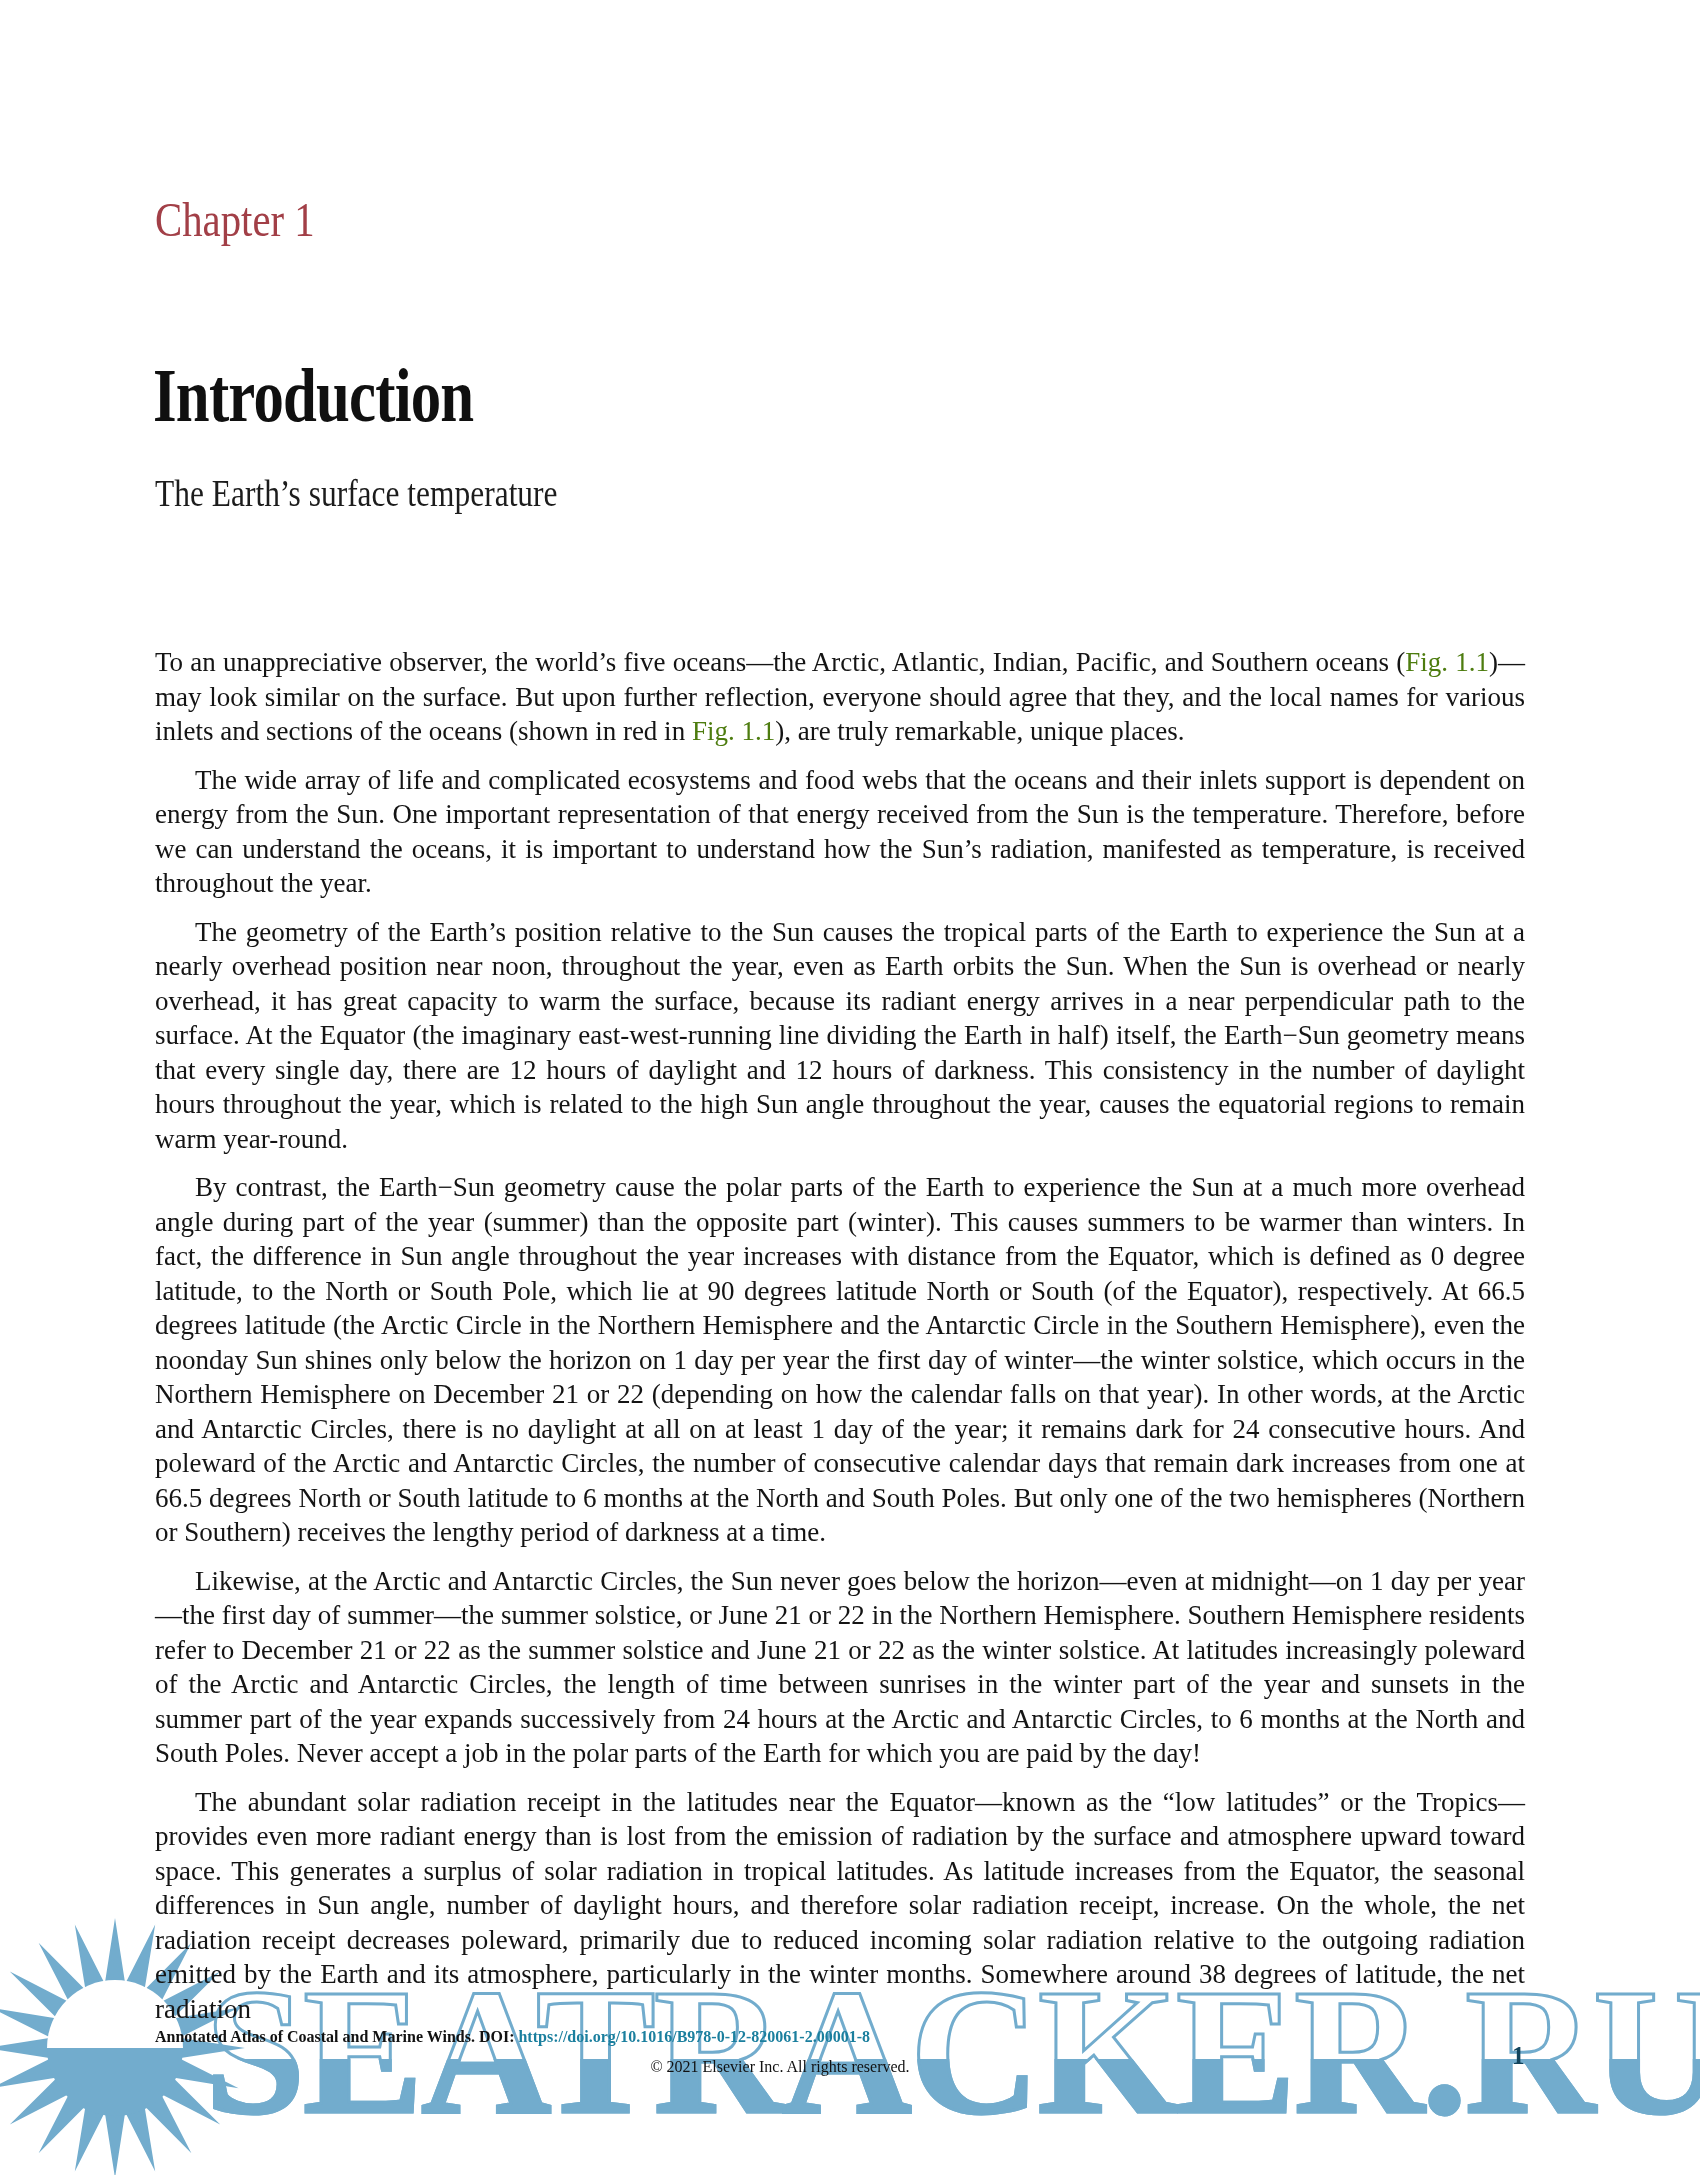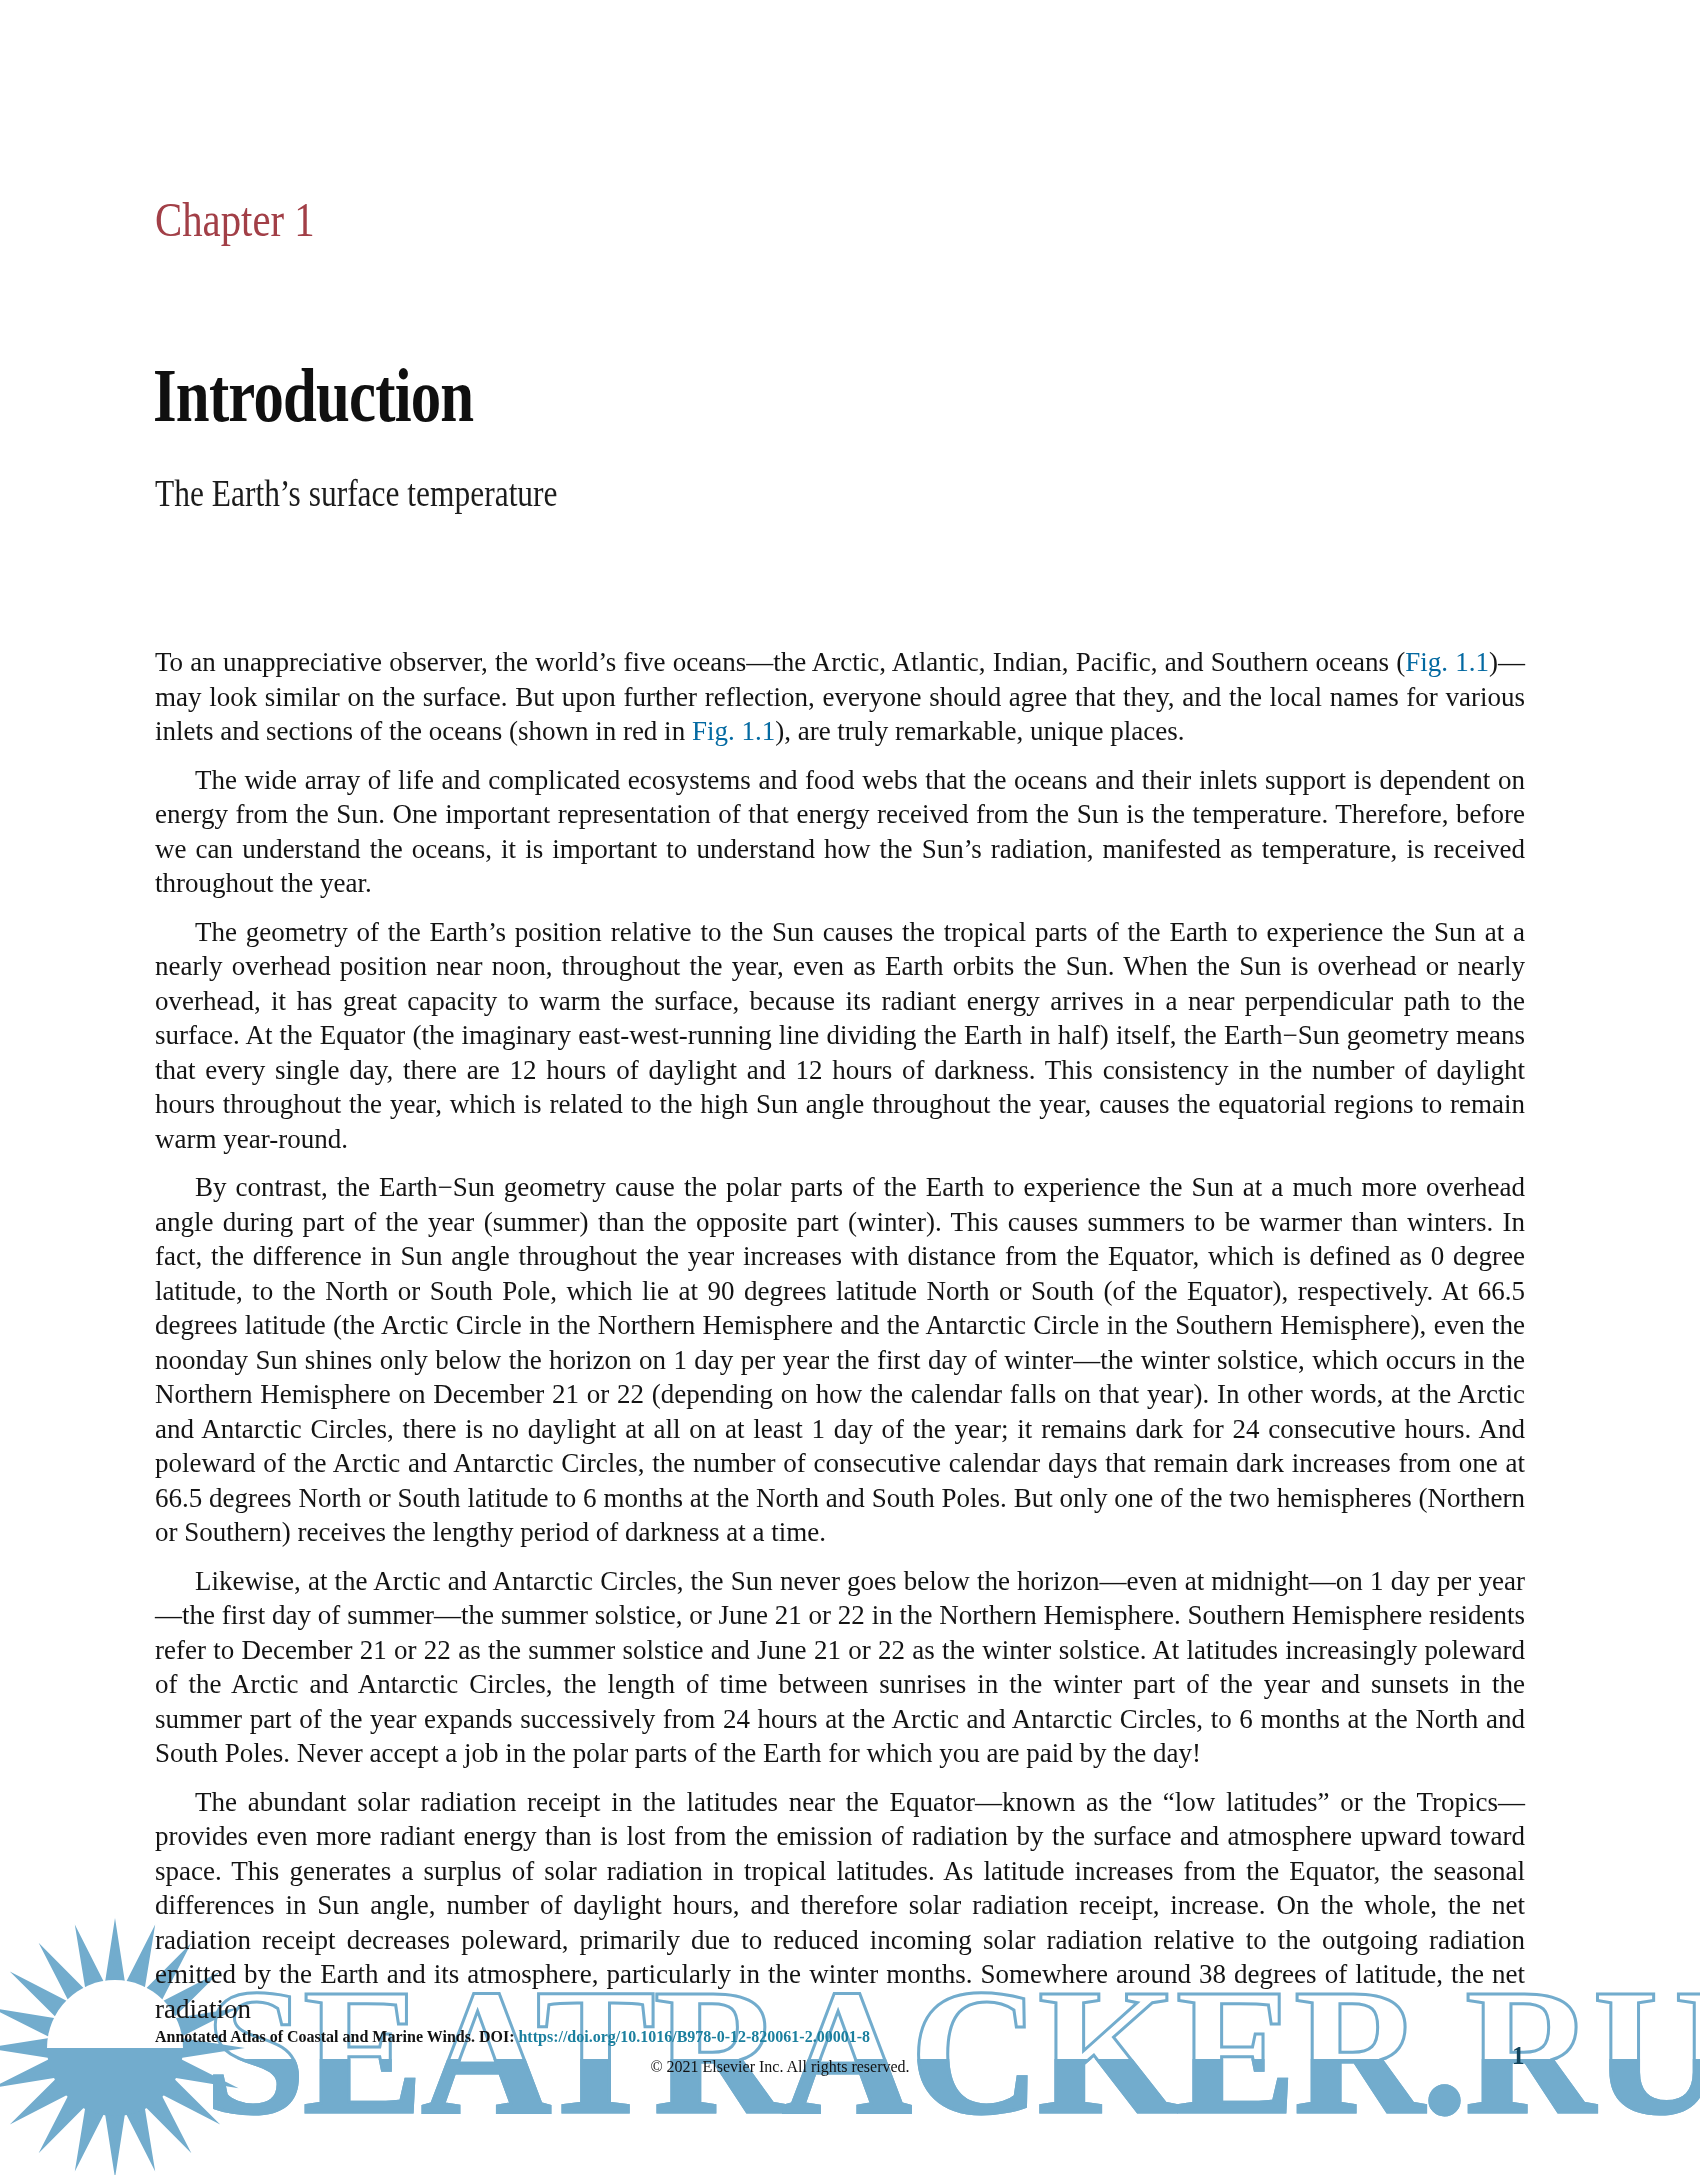--- a/index.html
+++ b/index.html
@@ -34,21 +34,21 @@
   }
   
   .body-col{
     position:absolute;left:155px;top:645px;width:1370px;
     font-size:27px;line-height:34.5px;color:#141414;
     text-align:justify;
     z-index:2;
   }
   .body-col p{margin:0 0 14px 0;text-indent:40px;}
   .body-col p.no-indent{text-indent:0;}
-  .fig-link{color:#0369a1;cursor:pointer;}
+  .fig-link{color:#4d7c0f;cursor:pointer;}
   
   .footer{
     position:absolute;left:155px;top:2028px;width:1250px;
     font-size:16px;color:#111;
     z-index:2;
   }
   .footer .line1{font-weight:bold;margin:0 0 12px 0;}
   .doi-link{color:#1b7f9e;font-weight:bold;cursor:pointer;}
   .footer .line2{font-weight:normal;text-align:center;}
   .page-number{

